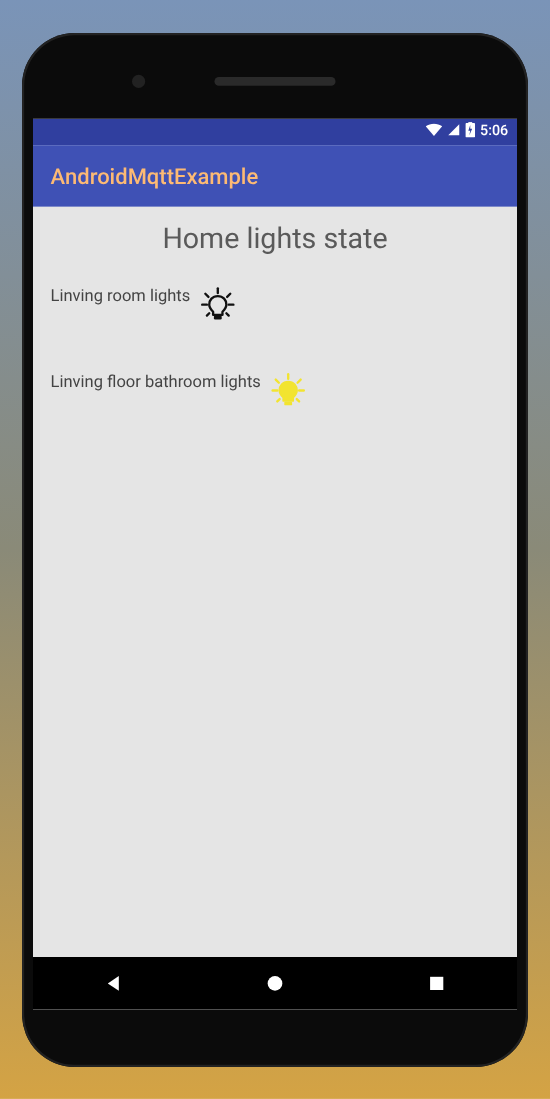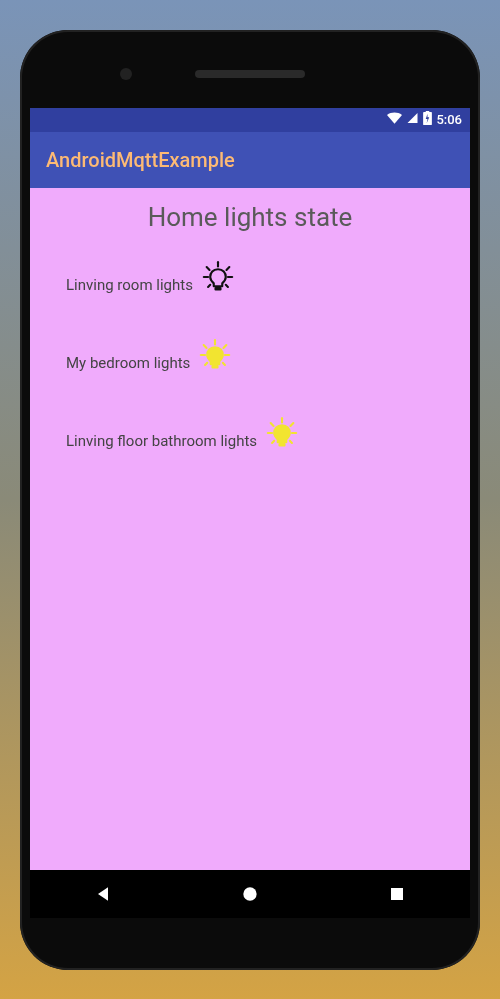--- a/index.html
+++ b/index.html
@@ -82,34 +82,34 @@
       display: flex;
       align-items: center;
       padding: 0 16px;
       font-size: 20px;
       font-weight: 500;
     }
 
     
     .content {
       flex: 1;
-      background: #f0abfc;
-      padding: 14px 36px;
+      background: #e5e5e5;
+      padding: 14px 16px;
       overflow-y: auto;
     }
     .page-title {
       text-align: center;
       font-size: 26px;
       color: #5a5a5a;
       font-weight: 400;
       margin-bottom: 28px;
     }
     .light-row {
       display: flex;
-      align-items: flex-end;
+      align-items: flex-start;
       gap: 8px;
       margin-bottom: 44px;
       font-size: 15px;
       color: #444;
     }
     .bulb { display: inline-flex; }
 
     
     .nav-bar {
       height: 48px;
@@ -180,38 +180,20 @@
       <line x1="44" y1="24" x2="38" y2="24"></line>
       <line x1="10" y1="38" x2="13" y2="35"></line>
       <line x1="38" y1="38" x2="35" y2="35"></line>
     </g>
     <path d="M24 13 C17 13 13 18 13 24 C13 28 16 31 18 33 L18 37 L30 37 L30 33 C32 31 35 28 35 24 C35 18 31 13 24 13 Z" fill="none" stroke="#111111" stroke-width="3" stroke-linejoin="round"></path>
     <rect x="19" y="38" width="10" height="5" rx="1.5" fill="#111111"></rect>
   </svg>
             </span>
           </div>
           <div class="light-row">
-            <span>My bedroom lights</span>
-            <span class="bulb">
-              <svg width="34" height="34" viewBox="0 0 48 48">
-    <g stroke="#f2e430" stroke-width="3" stroke-linecap="round">
-      <line x1="24" y1="3" x2="24" y2="9"></line>
-      <line x1="8" y1="10" x2="12" y2="14"></line>
-      <line x1="40" y1="10" x2="36" y2="14"></line>
-      <line x1="4" y1="24" x2="10" y2="24"></line>
-      <line x1="44" y1="24" x2="38" y2="24"></line>
-      <line x1="10" y1="38" x2="13" y2="35"></line>
-      <line x1="38" y1="38" x2="35" y2="35"></line>
-    </g>
-    <path d="M24 13 C17 13 13 18 13 24 C13 28 16 31 18 33 L18 37 L30 37 L30 33 C32 31 35 28 35 24 C35 18 31 13 24 13 Z" fill="#f2e430" stroke="#f2e430" stroke-width="3" stroke-linejoin="round"></path>
-    <rect x="19" y="38" width="10" height="5" rx="1.5" fill="#f2e430"></rect>
-  </svg>
-            </span>
-          </div>
-          <div class="light-row">
             <span>Linving floor bathroom lights</span>
             <span class="bulb">
               <svg width="34" height="34" viewBox="0 0 48 48">
     <g stroke="#f2e430" stroke-width="3" stroke-linecap="round">
       <line x1="24" y1="3" x2="24" y2="9"></line>
       <line x1="8" y1="10" x2="12" y2="14"></line>
       <line x1="40" y1="10" x2="36" y2="14"></line>
       <line x1="4" y1="24" x2="10" y2="24"></line>
       <line x1="44" y1="24" x2="38" y2="24"></line>
       <line x1="10" y1="38" x2="13" y2="35"></line>

